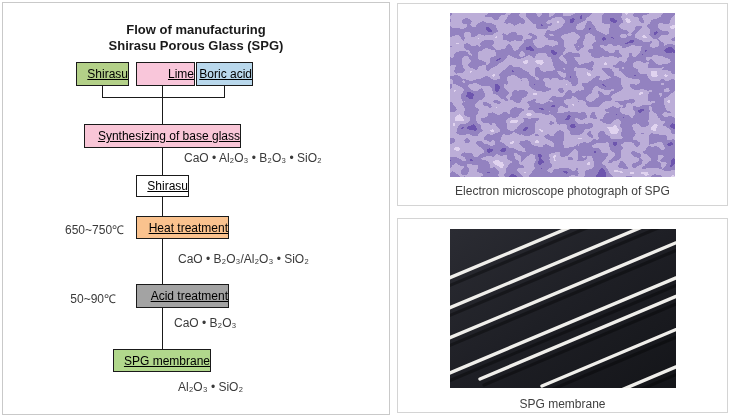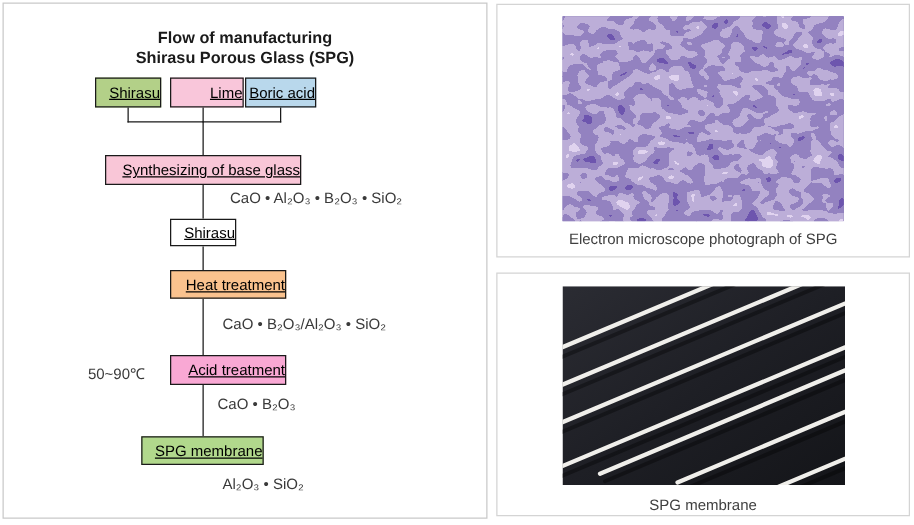--- a/index.html
+++ b/index.html
@@ -95,23 +95,24 @@
     </div>
     <div class="formula f1">CaO • Al₂O₃ • B₂O₃ • SiO₂</div>
 
     <div class="fbox b-forming">
       <span>Shirasu</span>
     </div>
 
     <div class="fbox b-heat" style="background-color: rgb(250, 194, 142);">
       <span>Heat treatment</span>
     </div>
+    <div class="temp t2">650~750℃</div>
     <div class="formula f2">CaO • B₂O₃/Al₂O₃ • SiO₂</div>
 
-    <div class="fbox b-acid" style="background-color: #f9a8d4;">
+    <div class="fbox b-acid" style="background-color: #a3a3a3;">
       <span>Acid treatment</span>
     </div>
     <div class="temp t3">50~90℃</div>
     <div class="formula f3">CaO • B₂O₃</div>
 
     <div class="fbox b-spg" style="background-color: rgb(177, 216, 140);">
       <span>SPG membrane</span>
     </div>
     <div class="formula f4">Al₂O₃ • SiO₂</div>
   </div>

